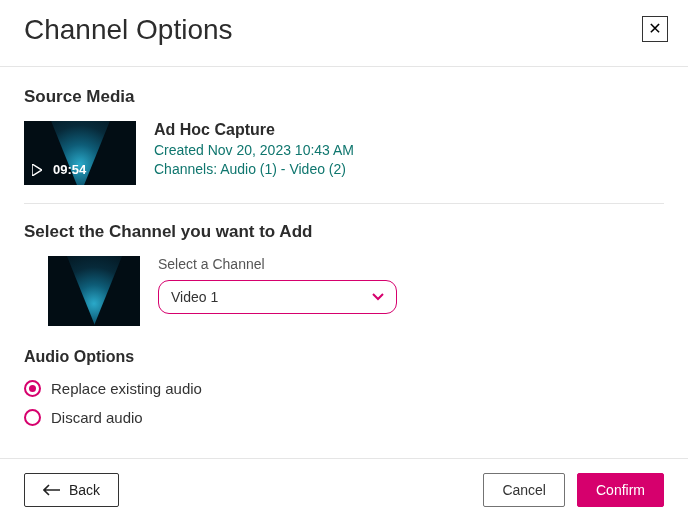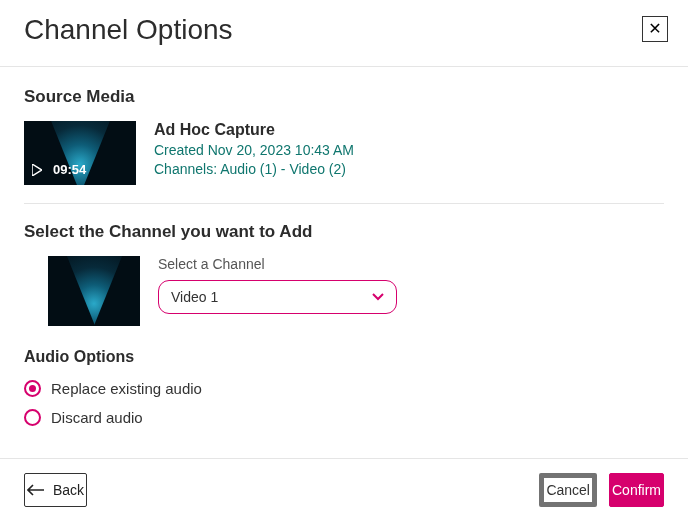--- a/index.html
+++ b/index.html
@@ -171,36 +171,36 @@
     right: 0;
     bottom: 0;
     border-top: 1px solid #e5e5e5;
     padding: 14px 24px;
     display: flex;
     justify-content: space-between;
     align-items: center;
   }
   .btn {
     height: 34px;
-    padding: 0 2px;
+    padding: 0 18px;
     font-size: 14px;
     border-radius: 2px;
     cursor: pointer;
     display: inline-flex;
     align-items: center;
     gap: 8px;
   }
   .btn-back {
     border: 1px solid #333;
     background: #fff;
     color: #222;
   }
   .btn-back svg { width: 18px; height: 12px; }
   .btn-cancel {
-    border: 5px solid #737373;
+    border: 1px solid #737373;
     background: #fff;
     color: #333;
     margin-left: 12px;
   }
   .btn-confirm {
     border: 1px solid #d6006d;
     background: #d6006d;
     color: #fff;
     font-weight: 500;
     text-align: right;

